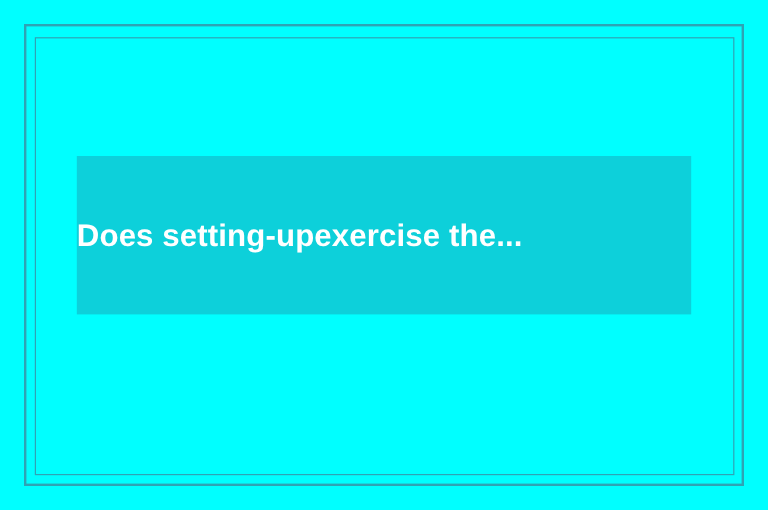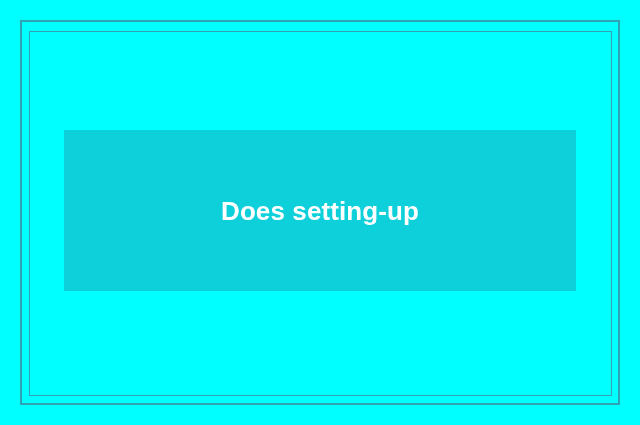--- a/index.html
+++ b/index.html
@@ -47,27 +47,26 @@
     box-sizing: border-box;
     background: transparent;
   }
 
   
   #text-panel {
     position: absolute;
     left: 64px;
     top: 130px;
     width: 512px;
-    height: 161px;
+    height: 132px;
     background: #0dd0da;
     box-sizing: border-box;
     display: flex;
-    flex-direction: column;
+    flex-direction: row;
     align-items: center;
-    justify-content: center;
   }
 
   .headline-line {
     display: block;
     color: #ffffff;
     font-family: "Liberation Sans", sans-serif;
     font-weight: bold;
     font-size: 26px;
     line-height: 40px;
     letter-spacing: 0.1px;
@@ -79,15 +78,16 @@
 <body>
 
 <div id="card-canvas">
 
   <div id="outer-frame"></div>
 
   <div id="inner-frame"></div>
 
   <div id="text-panel">
     <span class="headline-line">Does setting-up</span>
+    <span class="headline-line">exercise the...</span>
   </div>
 
 </div>
 
 </body></html>

